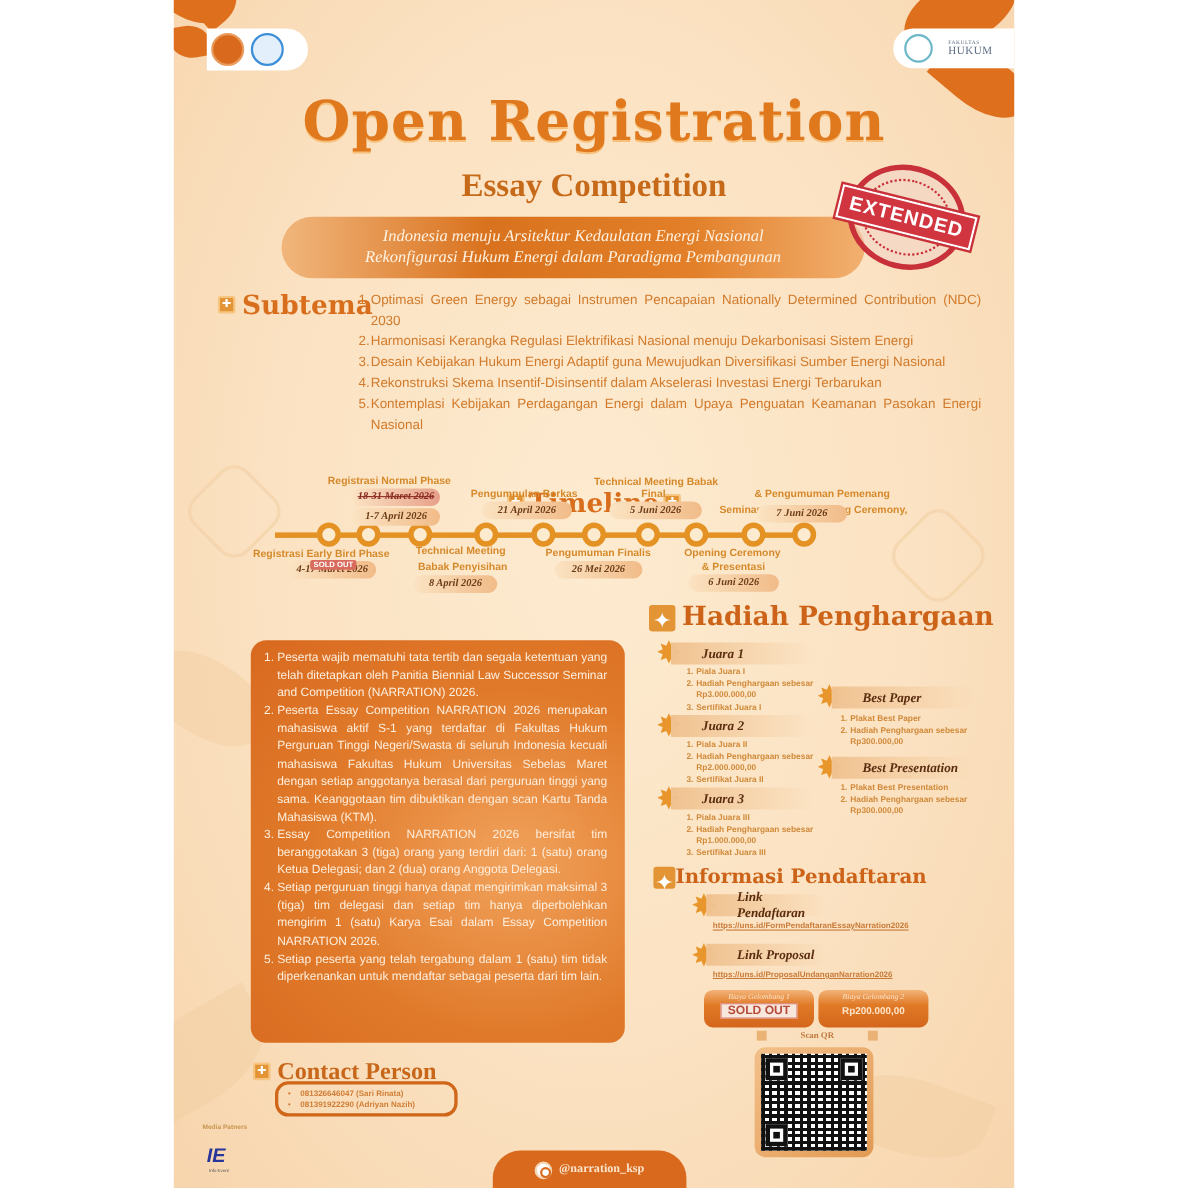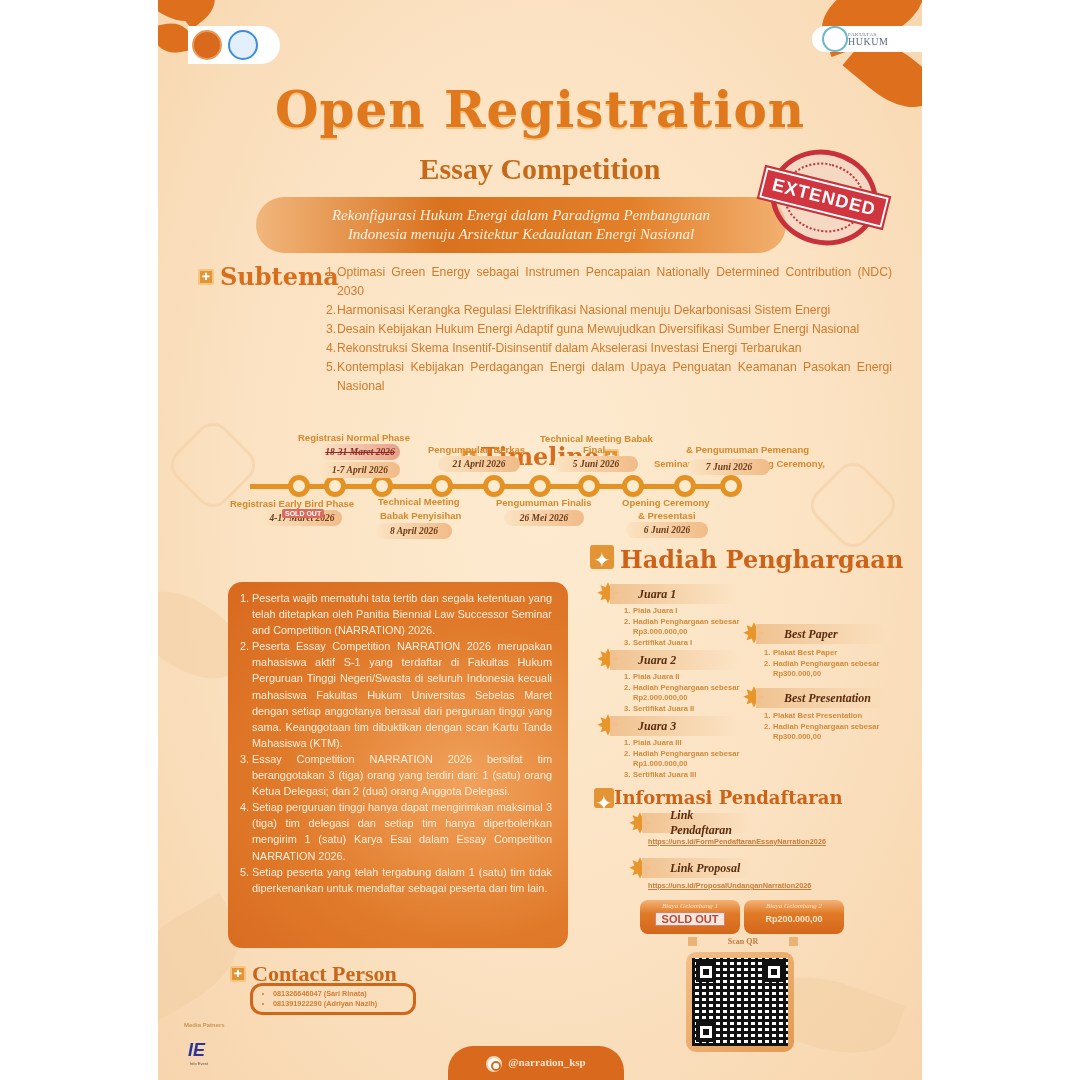--- a/index.html
+++ b/index.html
@@ -12,21 +12,21 @@
     overflow: hidden; color: #c8661a;
   }
   .petal { position: absolute; background: #de6f1c; border-radius: 60% 0 60% 0; }
   .petal.light { background: #f3cfa4; opacity: .55; }
   .motif { position: absolute; width: 70px; height: 70px; border: 3px solid #f0cda2; border-radius: 18px; transform: rotate(45deg); opacity: .55; }
 
   .logo-pill-left { position: absolute; left: 30px; top: 26px; width: 92px; height: 38px; background: #fff; border-radius: 0 20px 20px 0; display: flex; align-items: center; gap: 6px; padding-left: 4px; }
   .logo-circle { width: 30px; height: 30px; border-radius: 50%; }
   .logo-orange { background: #d8691d; border: 2px solid #e99a5a; }
   .logo-blue { background: #e3f0fb; border: 2px solid #3c8ed8; }
-  .logo-pill-right { position: absolute; right: 0; top: 26px; width: 110px; height: 26px; background: #fff; border-radius: 20px 0 0 20px; display: flex; align-items: center; gap: 0; padding-left: 10px; }
+  .logo-pill-right { position: absolute; right: 0; top: 26px; width: 110px; height: 36px; background: #fff; border-radius: 20px 0 0 20px; display: flex; align-items: center; gap: 14px; padding-left: 10px; }
   .logo-fh { width: 26px; height: 26px; border: 2px solid #6cb8c8; border-radius: 50%; }
   .fh-text { display: flex; flex-direction: column; line-height: 1; color: #5b6b80; font-family: "Liberation Serif", serif; }
   .fh-small { font-size: 5px; letter-spacing: .5px; }
   .fh-big { font-size: 10px; letter-spacing: .5px; }
 
   .title { position: absolute; left: 0; width: 100%; top: 80px; text-align: center; font-family: "DejaVu Serif", serif; font-weight: bold; font-size: 50px; color: #e0781e; letter-spacing: 1px; text-shadow: 0 2px 0 #f6c07a; }
   .subtitle { position: absolute; left: 0; width: 100%; top: 152px; text-align: center; font-family: "Liberation Serif", serif; font-weight: bold; font-size: 30px; color: #c66a1a; }
   .theme-banner { position: absolute; left: 98px; top: 197px; width: 530px; height: 56px; border-radius: 28px; background: linear-gradient(90deg, #f1b67c, #d9721e 35%, #e27f28 70%, #f2b070); display: flex; flex-direction: column; align-items: center; justify-content: center; color: #fdf1e0; font-family: "Liberation Serif", serif; font-style: italic; font-size: 15px; line-height: 1.3; text-align: center; }
 
   .stamp { position: absolute; left: 612px; top: 150px; width: 108px; height: 95px; border-radius: 50%; border: 5px solid #c8303a; background: rgba(240,210,200,.5); display: flex; align-items: center; justify-content: center; transform: rotate(14deg); }
@@ -53,21 +53,21 @@
 
   .req-head { position: absolute; left: 70px; top: 545px; display: flex; align-items: center; gap: 10px; }
   .big-icon { width: 30px; height: 30px; background: #e39434; border-radius: 3px; position: relative; flex: none; }
   .big-icon::after { content: "\2726"; position: absolute; inset: 0; color: #fff; font-size: 20px; text-align: center; line-height: 30px; }
   .req-title { font-family: "DejaVu Serif", serif; font-weight: bold; font-size: 27px; color: #cc6318; }
   .req-box { position: absolute; left: 70px; top: 582px; width: 340px; height: 366px; border-radius: 14px; background: radial-gradient(ellipse at 70% 55%, #f1a25c 0%, #e07a2a 55%, #d8691f 100%); padding: 8px 16px 0 12px; }
   .req-list { list-style: none; color: #fdeedd; font-size: 10.9px; line-height: 16.1px; }
   .req-list li { display: flex; text-align: justify; }
   .req-list .num { flex: none; width: 12px; }
 
-  .prize-head { position: absolute; left: 432px; top: 545px; display: flex; align-items: flex-start; gap: 6px; }
+  .prize-head { position: absolute; left: 432px; top: 545px; display: flex; align-items: flex-end; gap: 6px; }
   .prize-title { font-family: "DejaVu Serif", serif; font-weight: bold; font-size: 24px; color: #cc6318; }
   .star { position: absolute; width: 24px; height: 24px; color: #e8962c; font-size: 28px; line-height: 24px; text-align: center; }
   .prize-bar { position: absolute; height: 20px; border-radius: 0 10px 10px 0; background: linear-gradient(90deg, #f0c290, rgba(251,226,194,0)); font-family: "Liberation Serif", serif; font-style: italic; font-weight: bold; font-size: 12px; color: #5a2d10; display: flex; align-items: center; padding-left: 28px; }
   .prize-list { position: absolute; list-style: none; font-size: 7.6px; font-weight: bold; color: #d18a3a; line-height: 10.5px; }
   .prize-list li { display: flex; }
   .prize-list .num { flex: none; width: 9px; }
 
   .info-head { position: absolute; left: 436px; top: 787px; display: flex; align-items: center; }
   .info-title { font-family: "DejaVu Serif", serif; font-weight: bold; font-size: 18px; color: #cc6318; }
   .link-url { position: absolute; font-size: 7.3px; font-weight: bold; color: #c87a38; text-decoration: underline; white-space: nowrap; }
@@ -126,22 +126,22 @@
     <div class="logo-fh"></div>
     <div class="fh-text">
       <span class="fh-small">FAKULTAS</span>
       <span class="fh-big">HUKUM</span>
     </div>
   </div>
 
   <div class="title">Open Registration</div>
   <div class="subtitle">Essay Competition</div>
   <div class="theme-banner">
+    <span>Indonesia menuju Arsitektur Kedaulatan Energi Nasional</span>
     <span>Rekonfigurasi Hukum Energi dalam Paradigma Pembangunan</span>
-    <span>Indonesia menuju Arsitektur Kedaulatan Energi Nasional</span>
   </div>
   <div class="stamp">
     <div class="stamp-inner"></div>
     <span class="stamp-label">EXTENDED</span>
   </div>
 
   <div class="subtema-head">
     <span class="section-icon"></span>
     <span class="subtema-title">Subtema</span>
   </div>

